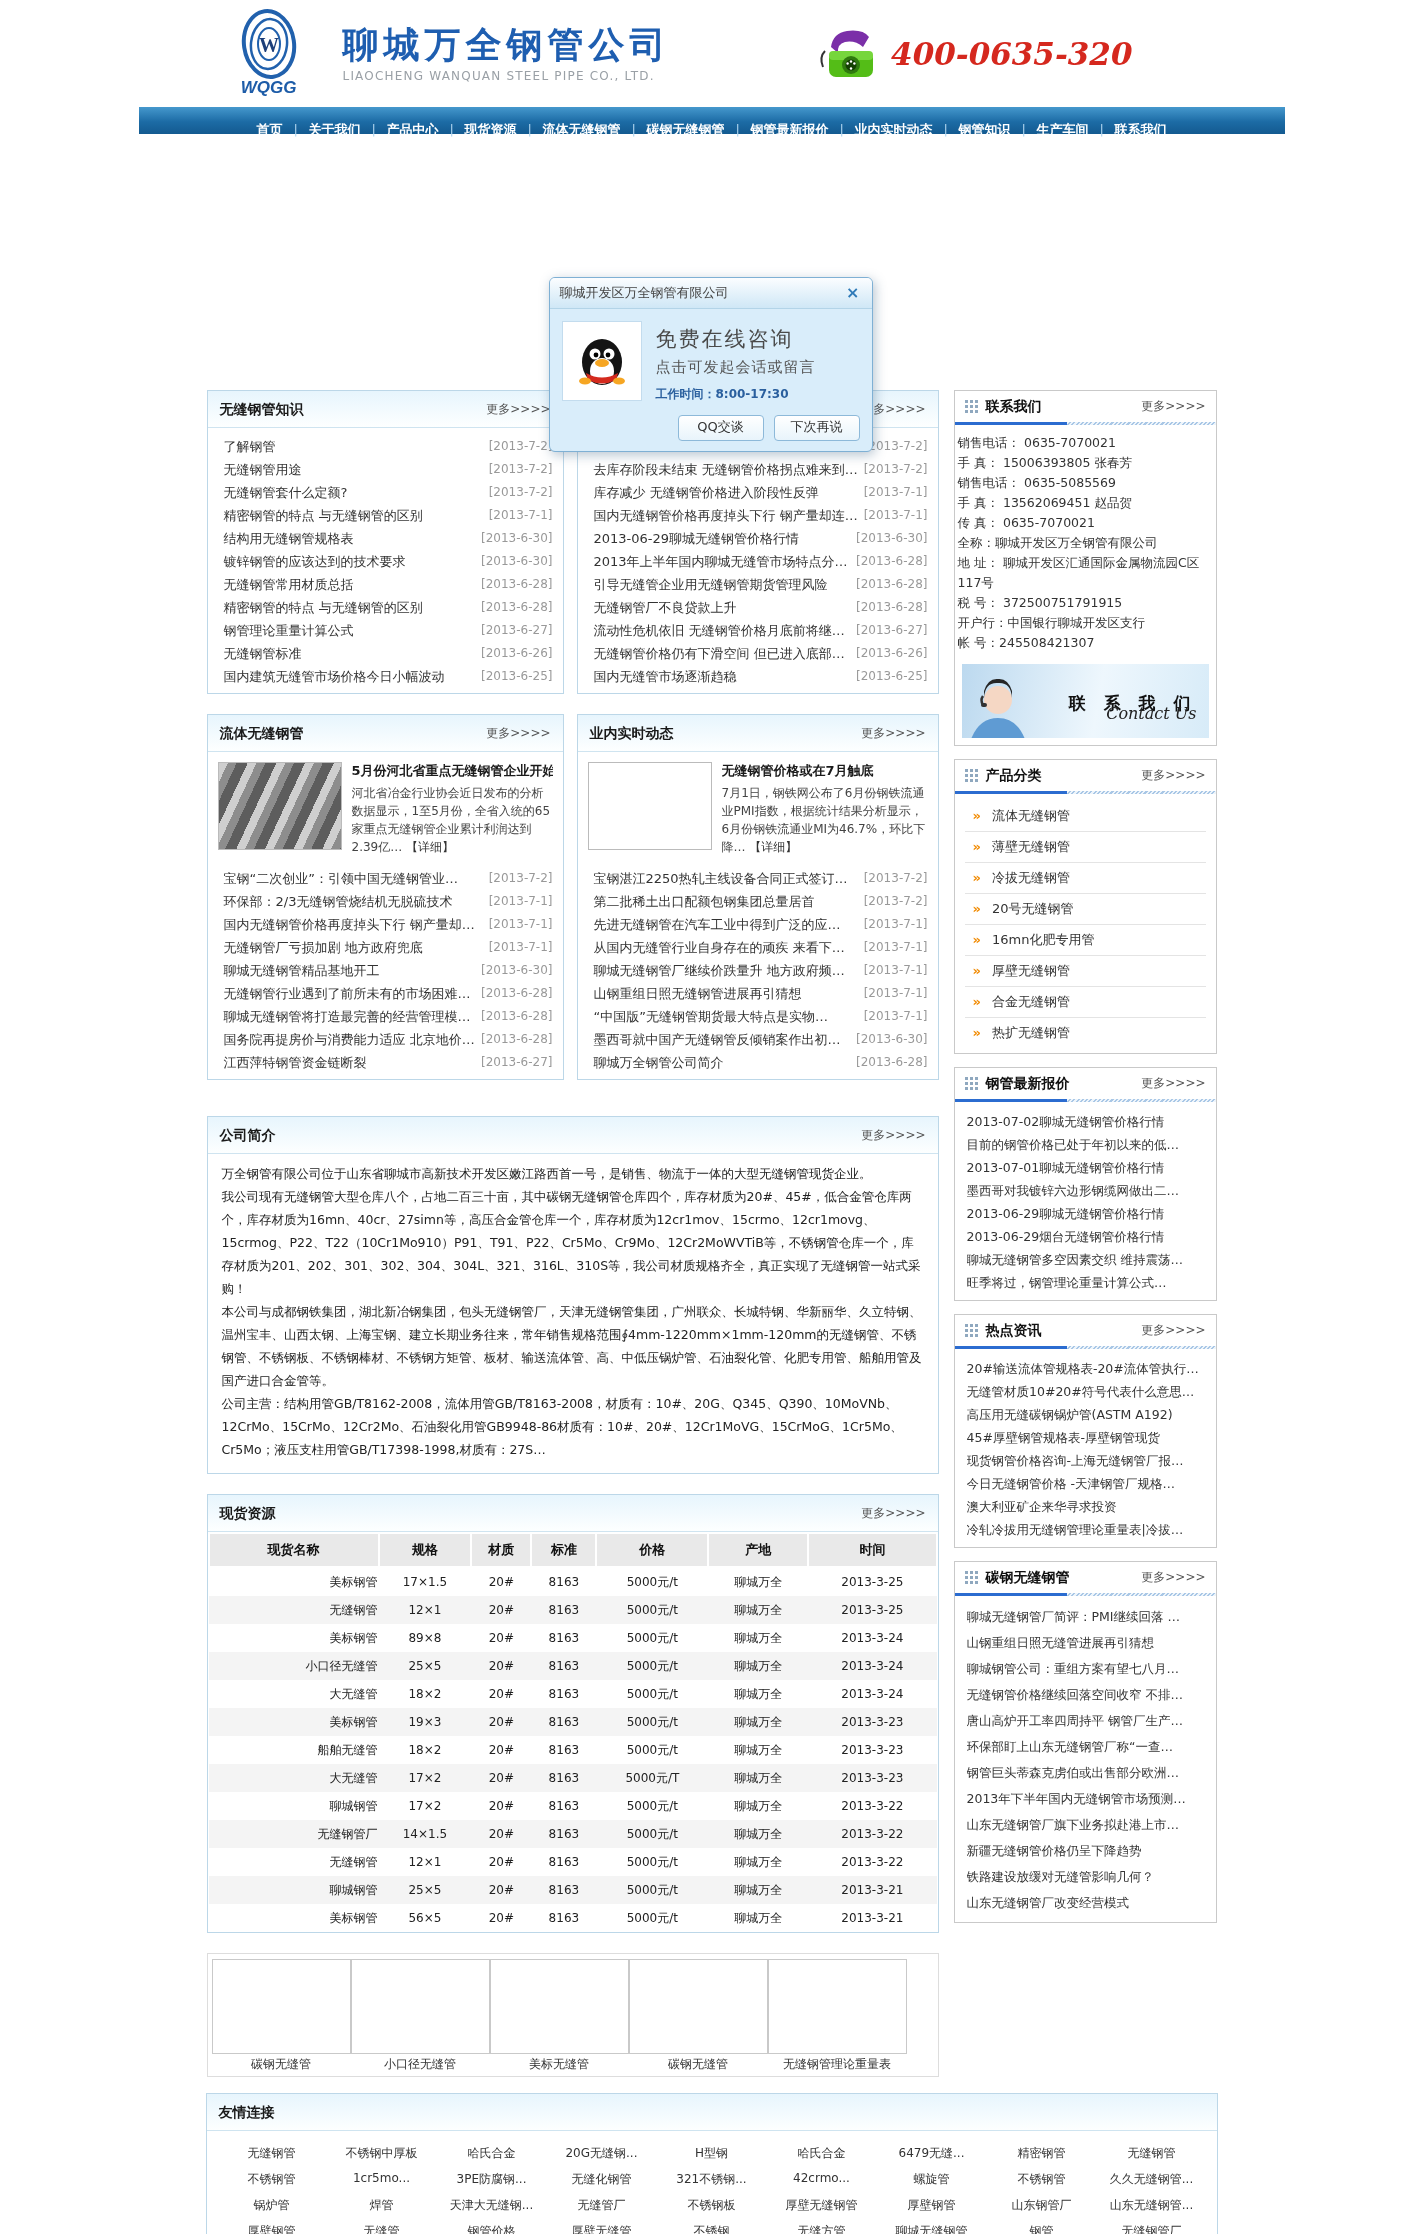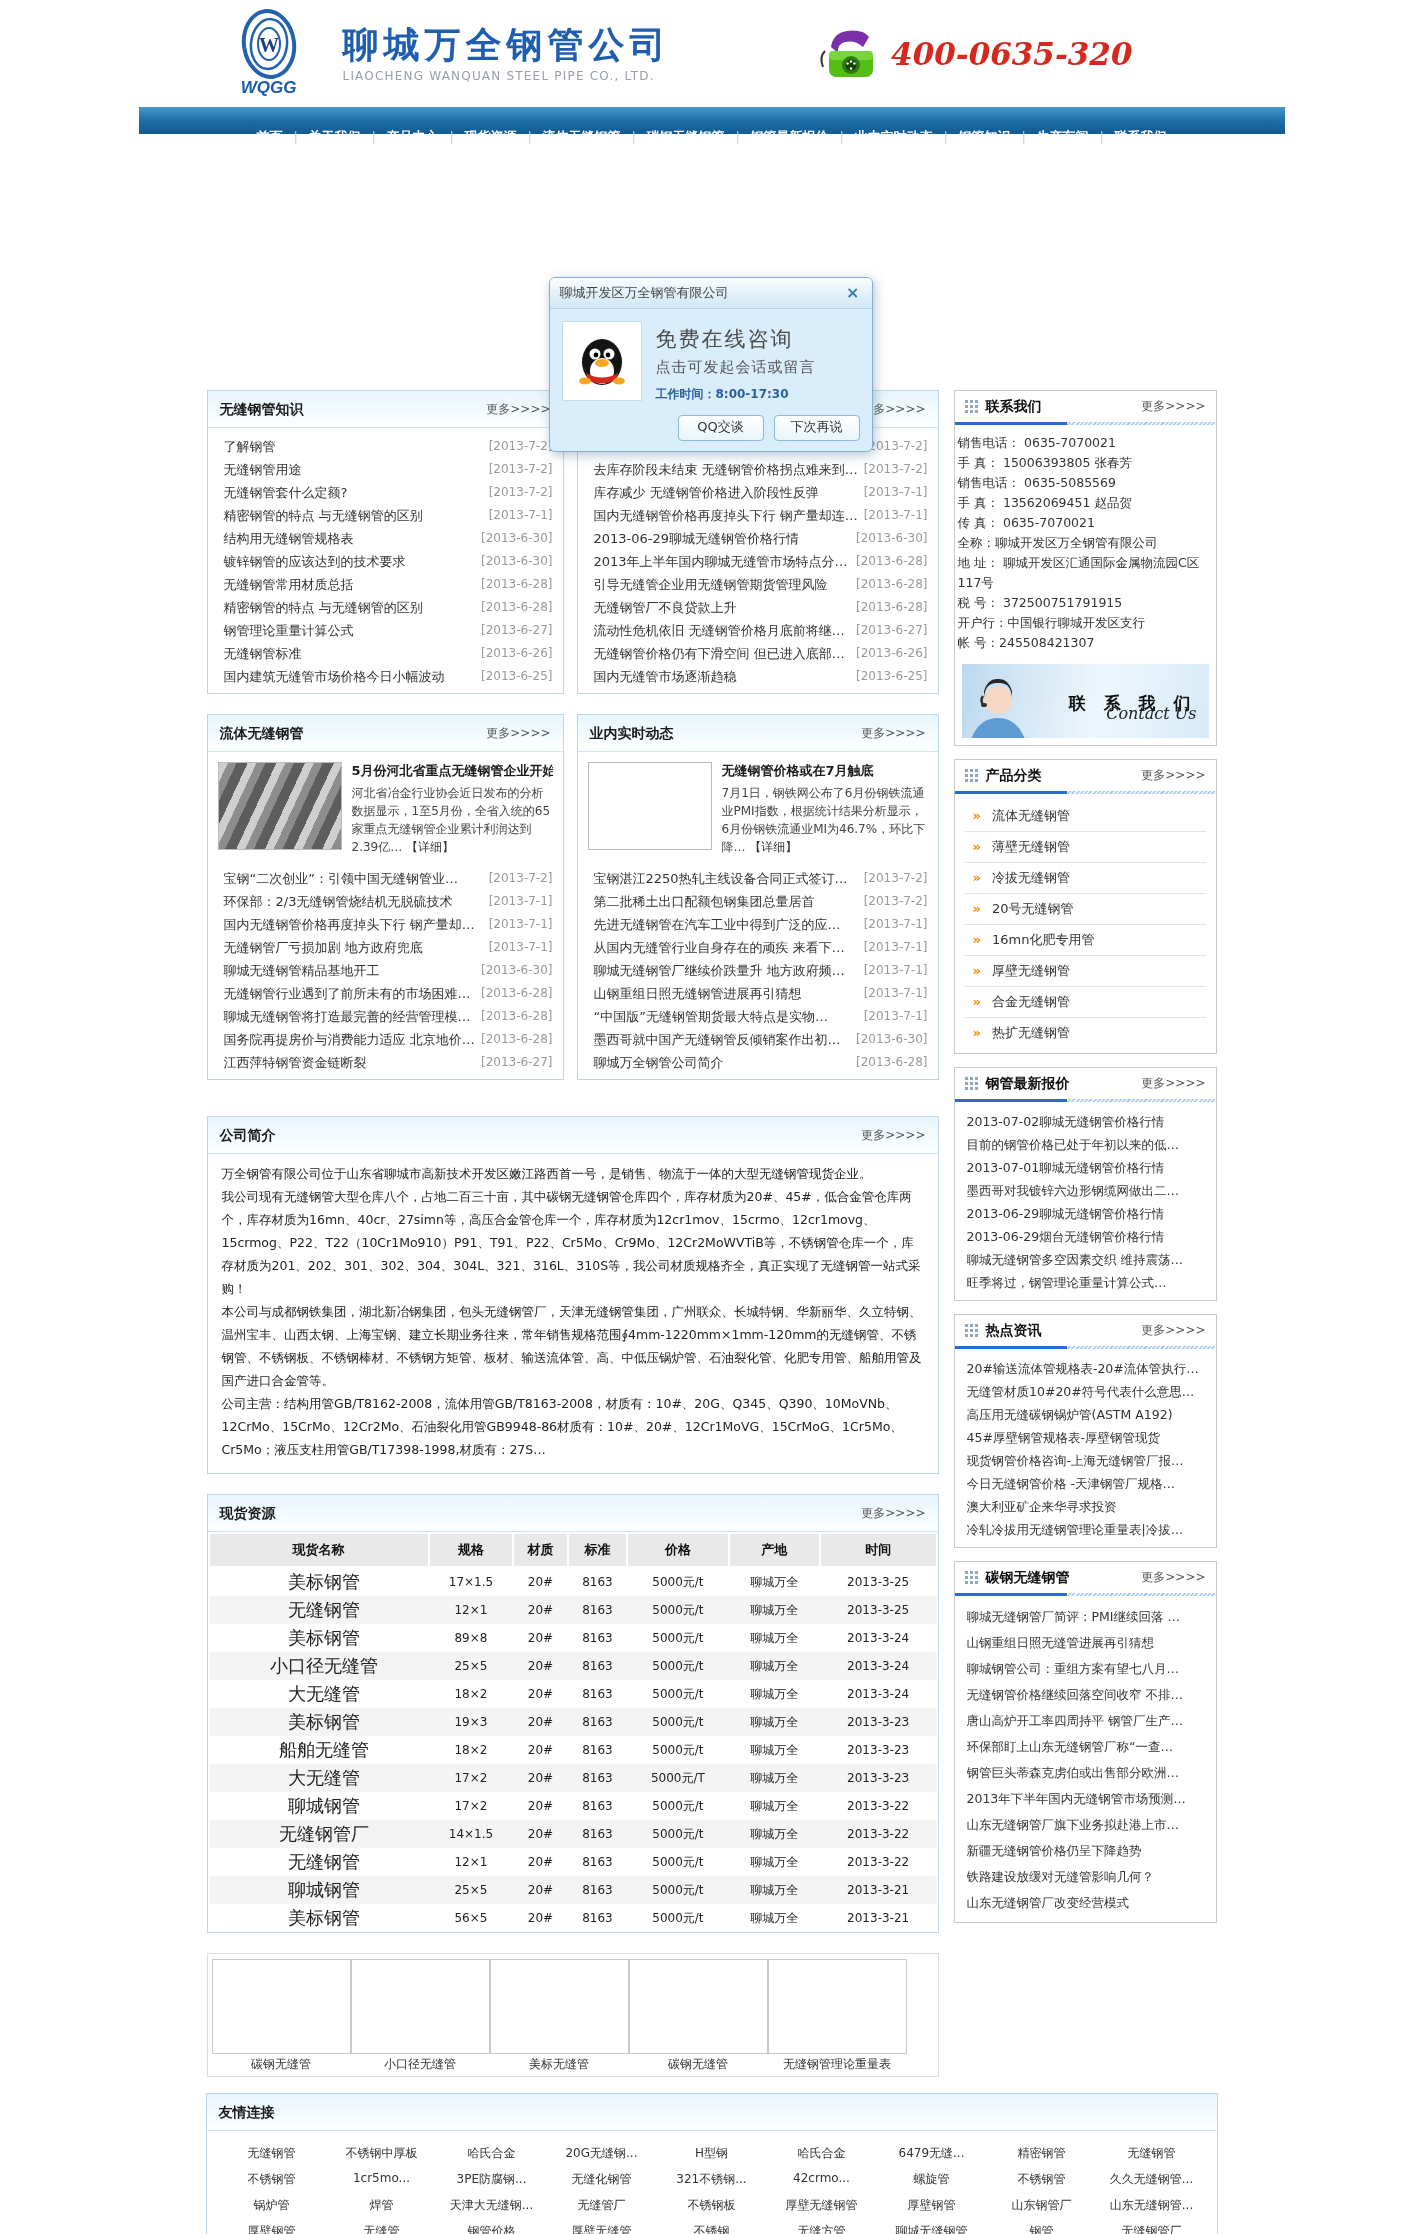--- a/index.html
+++ b/index.html
@@ -18,21 +18,21 @@
   .brand{margin-left:18px}
   .brand-cn{font-size:36px;font-weight:bold;color:#1e5eb0;letter-spacing:5px;line-height:1.15}
   .brand-en{font-size:12px;color:#9aa0a6;letter-spacing:1.2px;margin-top:3px}
   .hotline{margin-left:auto;display:flex;align-items:center;gap:6px;padding-right:84px}
   .hotline-num{font-family:"DejaVu Serif","Liberation Serif",serif;font-style:italic;font-weight:bold;
     font-size:31px;color:#d5281e;white-space:nowrap}
 
   
   .nav{height:27px;background:linear-gradient(#4598cd,#1c6ba5 55%,#135a90)}
   .nav-ul{display:flex;justify-content:center;height:27px;line-height:27px}
-  .nav-ul li{color:#fff;font-size:13px;font-weight:bold;padding:16px 13px;position:relative;white-space:nowrap}
+  .nav-ul li{color:#fff;font-size:13px;font-weight:bold;padding:9px 13px;position:relative;white-space:nowrap}
   .nav-ul li+li::before{content:"|";color:#aed4ee;position:absolute;left:-2px;font-weight:normal}
 
   .banner-gap{height:256px}
 
   
   .qq-dialog{position:absolute;left:410px;top:277px;width:322px;background:#d9edfa;
     border:1px solid #7fb0d4;border-radius:6px;box-shadow:2px 3px 12px rgba(50,85,120,.35);z-index:9;overflow:hidden}
   .qqd-hd{height:30px;line-height:30px;padding:0 10px;background:linear-gradient(#fbfdff,#cfe7f6);
     border-bottom:1px solid #b3d4e8;display:flex;justify-content:space-between;align-items:center;font-size:13px;color:#444}
   .qqd-close{color:#2f7ab8;font-weight:bold;font-size:16px;line-height:1;padding:0 2px}
@@ -81,21 +81,21 @@
   .detail{color:#333}
 
   .profile-text{padding:8px 14px 12px;font-size:12.5px;line-height:23px;color:#222}
   .profile-text p{margin:0}
 
   
   .stock{width:100%;border-collapse:collapse}
   .stock th{background:#e9e9e9;border:2px solid #fff;height:30px;font-size:13px;font-weight:bold;color:#111}
   .stock td{height:26px;text-align:center;font-size:12px;color:#222}
   .stock tbody tr:nth-child(even){background:#f4f4f4}
-  .stock td:first-child{text-align:center;padding-left:12px;font-size:18px}
+  .stock td:first-child{text-align:right;padding-left:12px;font-size:12px}
 
   
   .gallery-wrap{border:1px solid #ddd;padding:5px 4px 2px;margin-bottom:16px}
   .gallery{display:flex;justify-content:flex-start}
   .gitem{width:139px;margin:0;text-align:center}
   .gimg{width:139px;height:95px;border:1px solid #c9c9c9;box-sizing:border-box}
   .gitem figcaption{font-size:12px;line-height:20px;color:#333;white-space:nowrap;overflow:hidden}
 
   
   .sbox{border:1px solid #c9c9c9;background:#fff;margin-bottom:13px}

